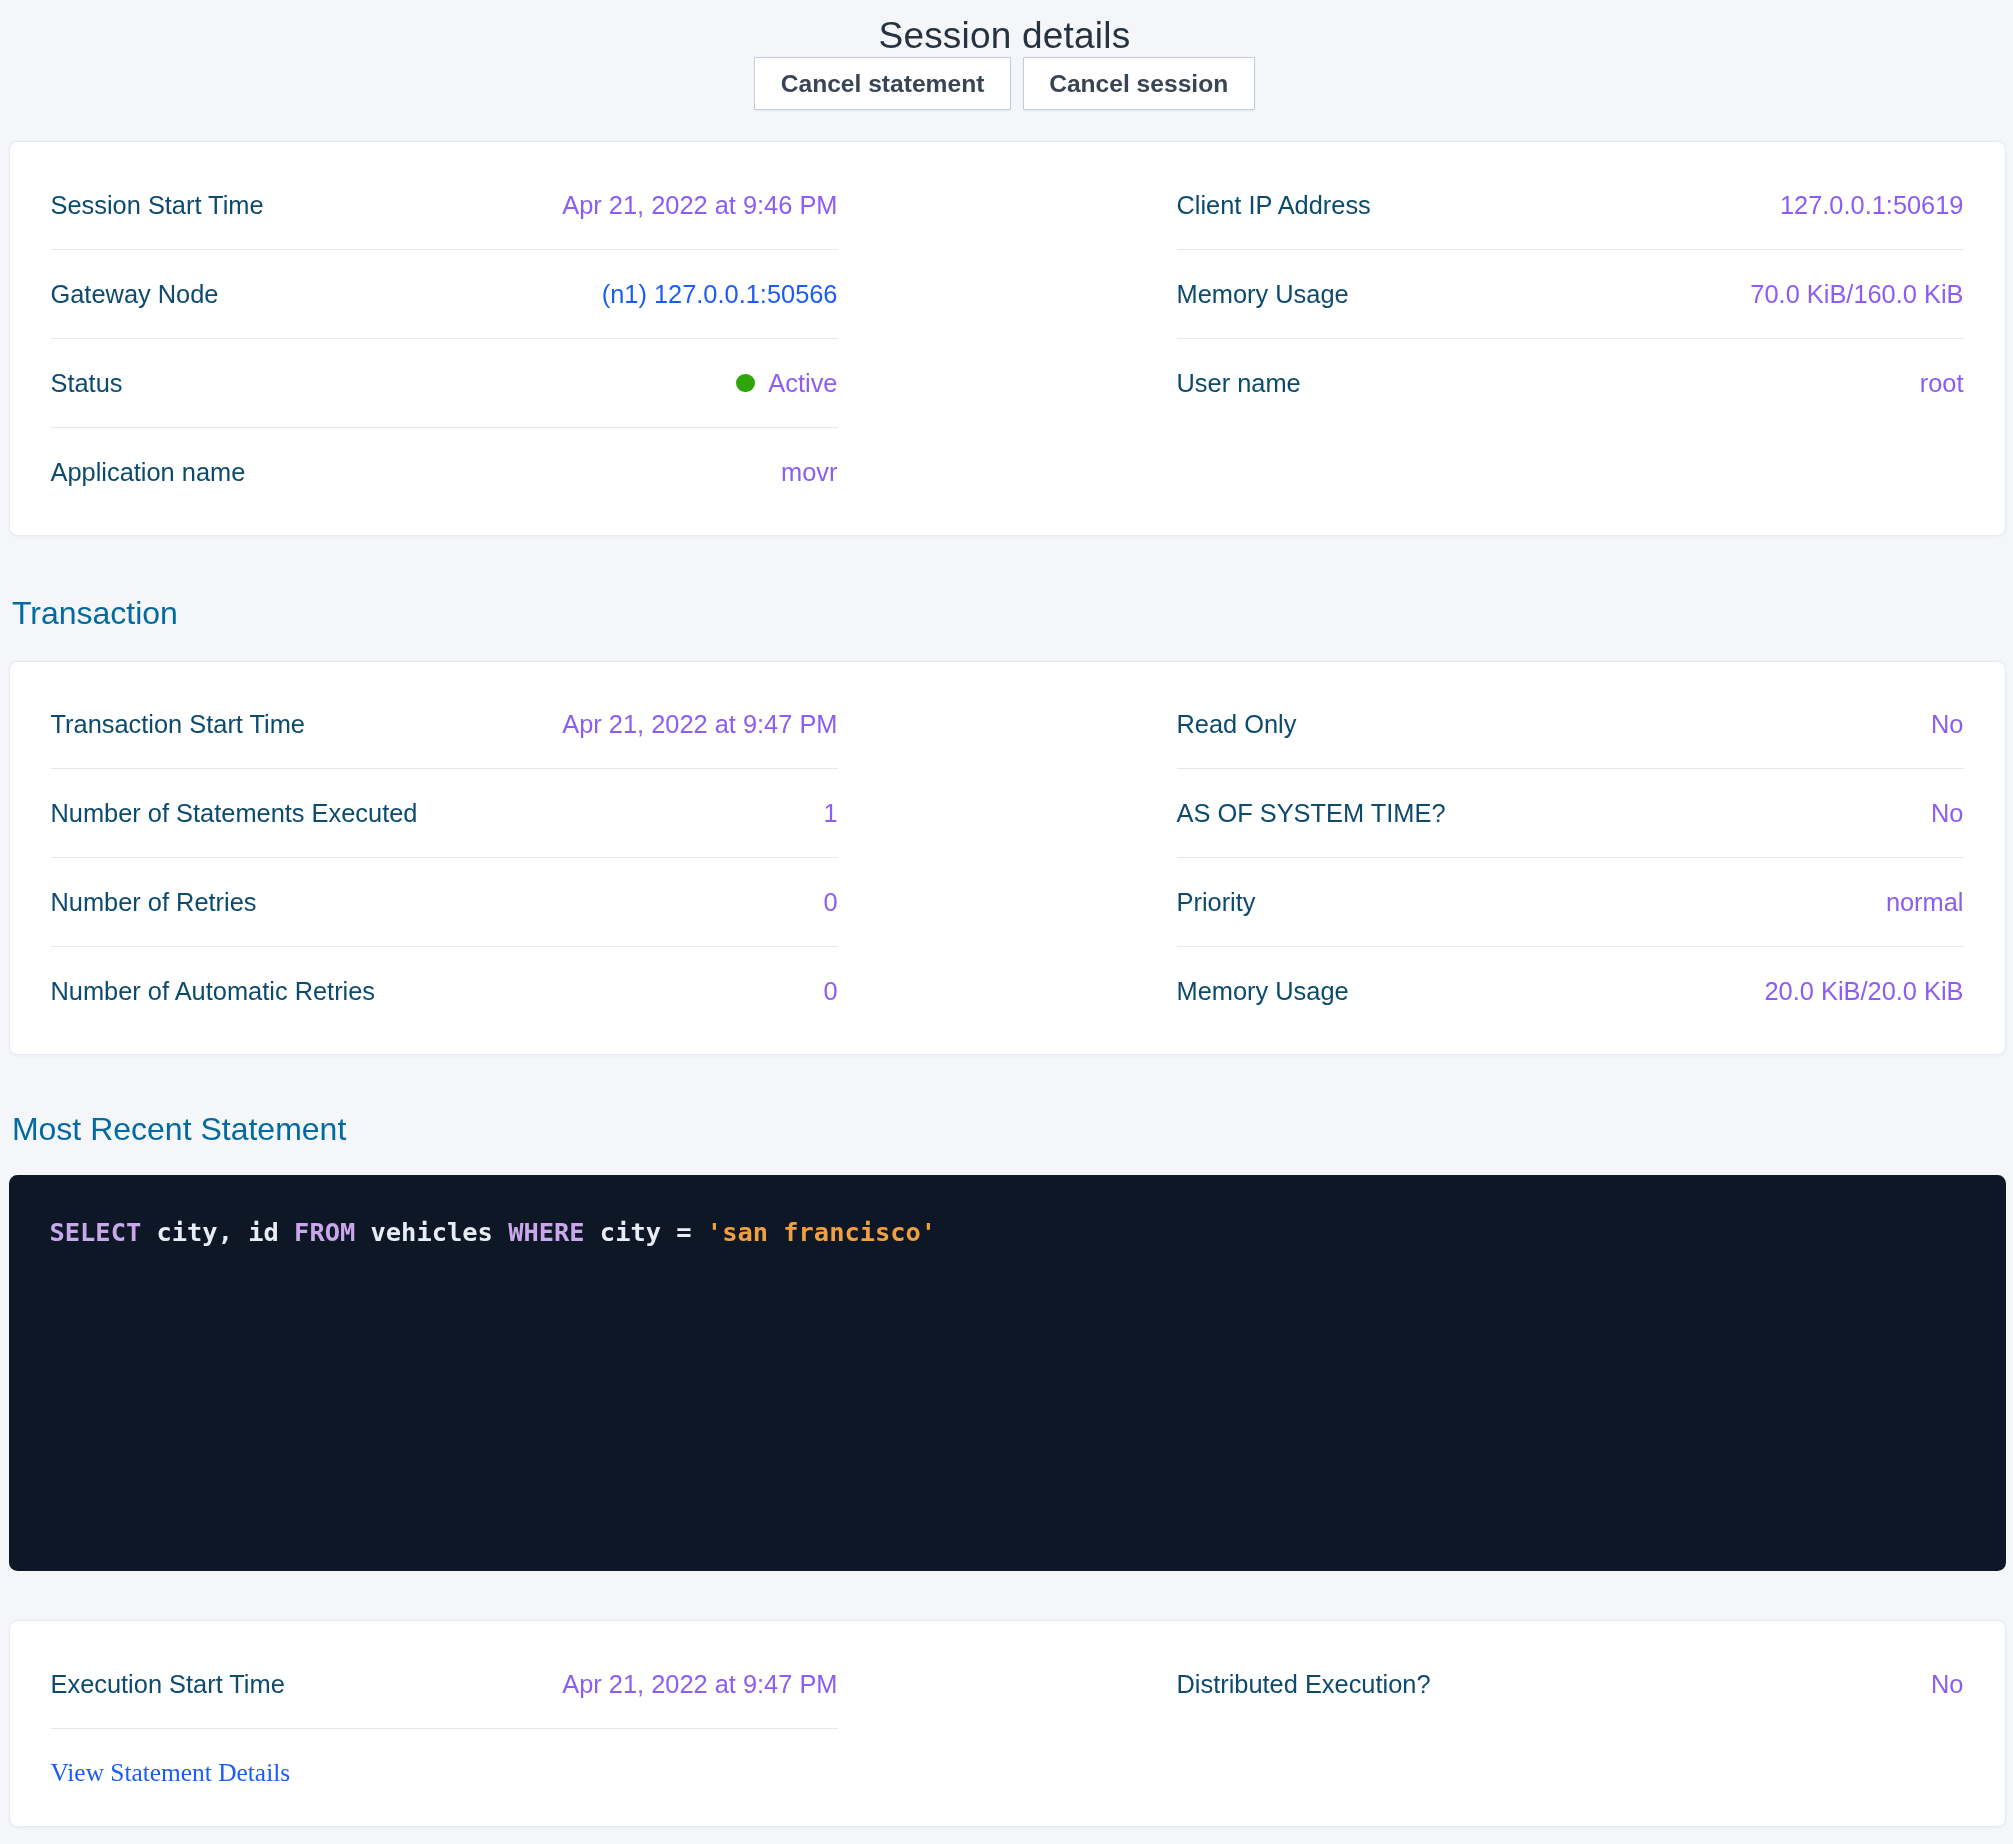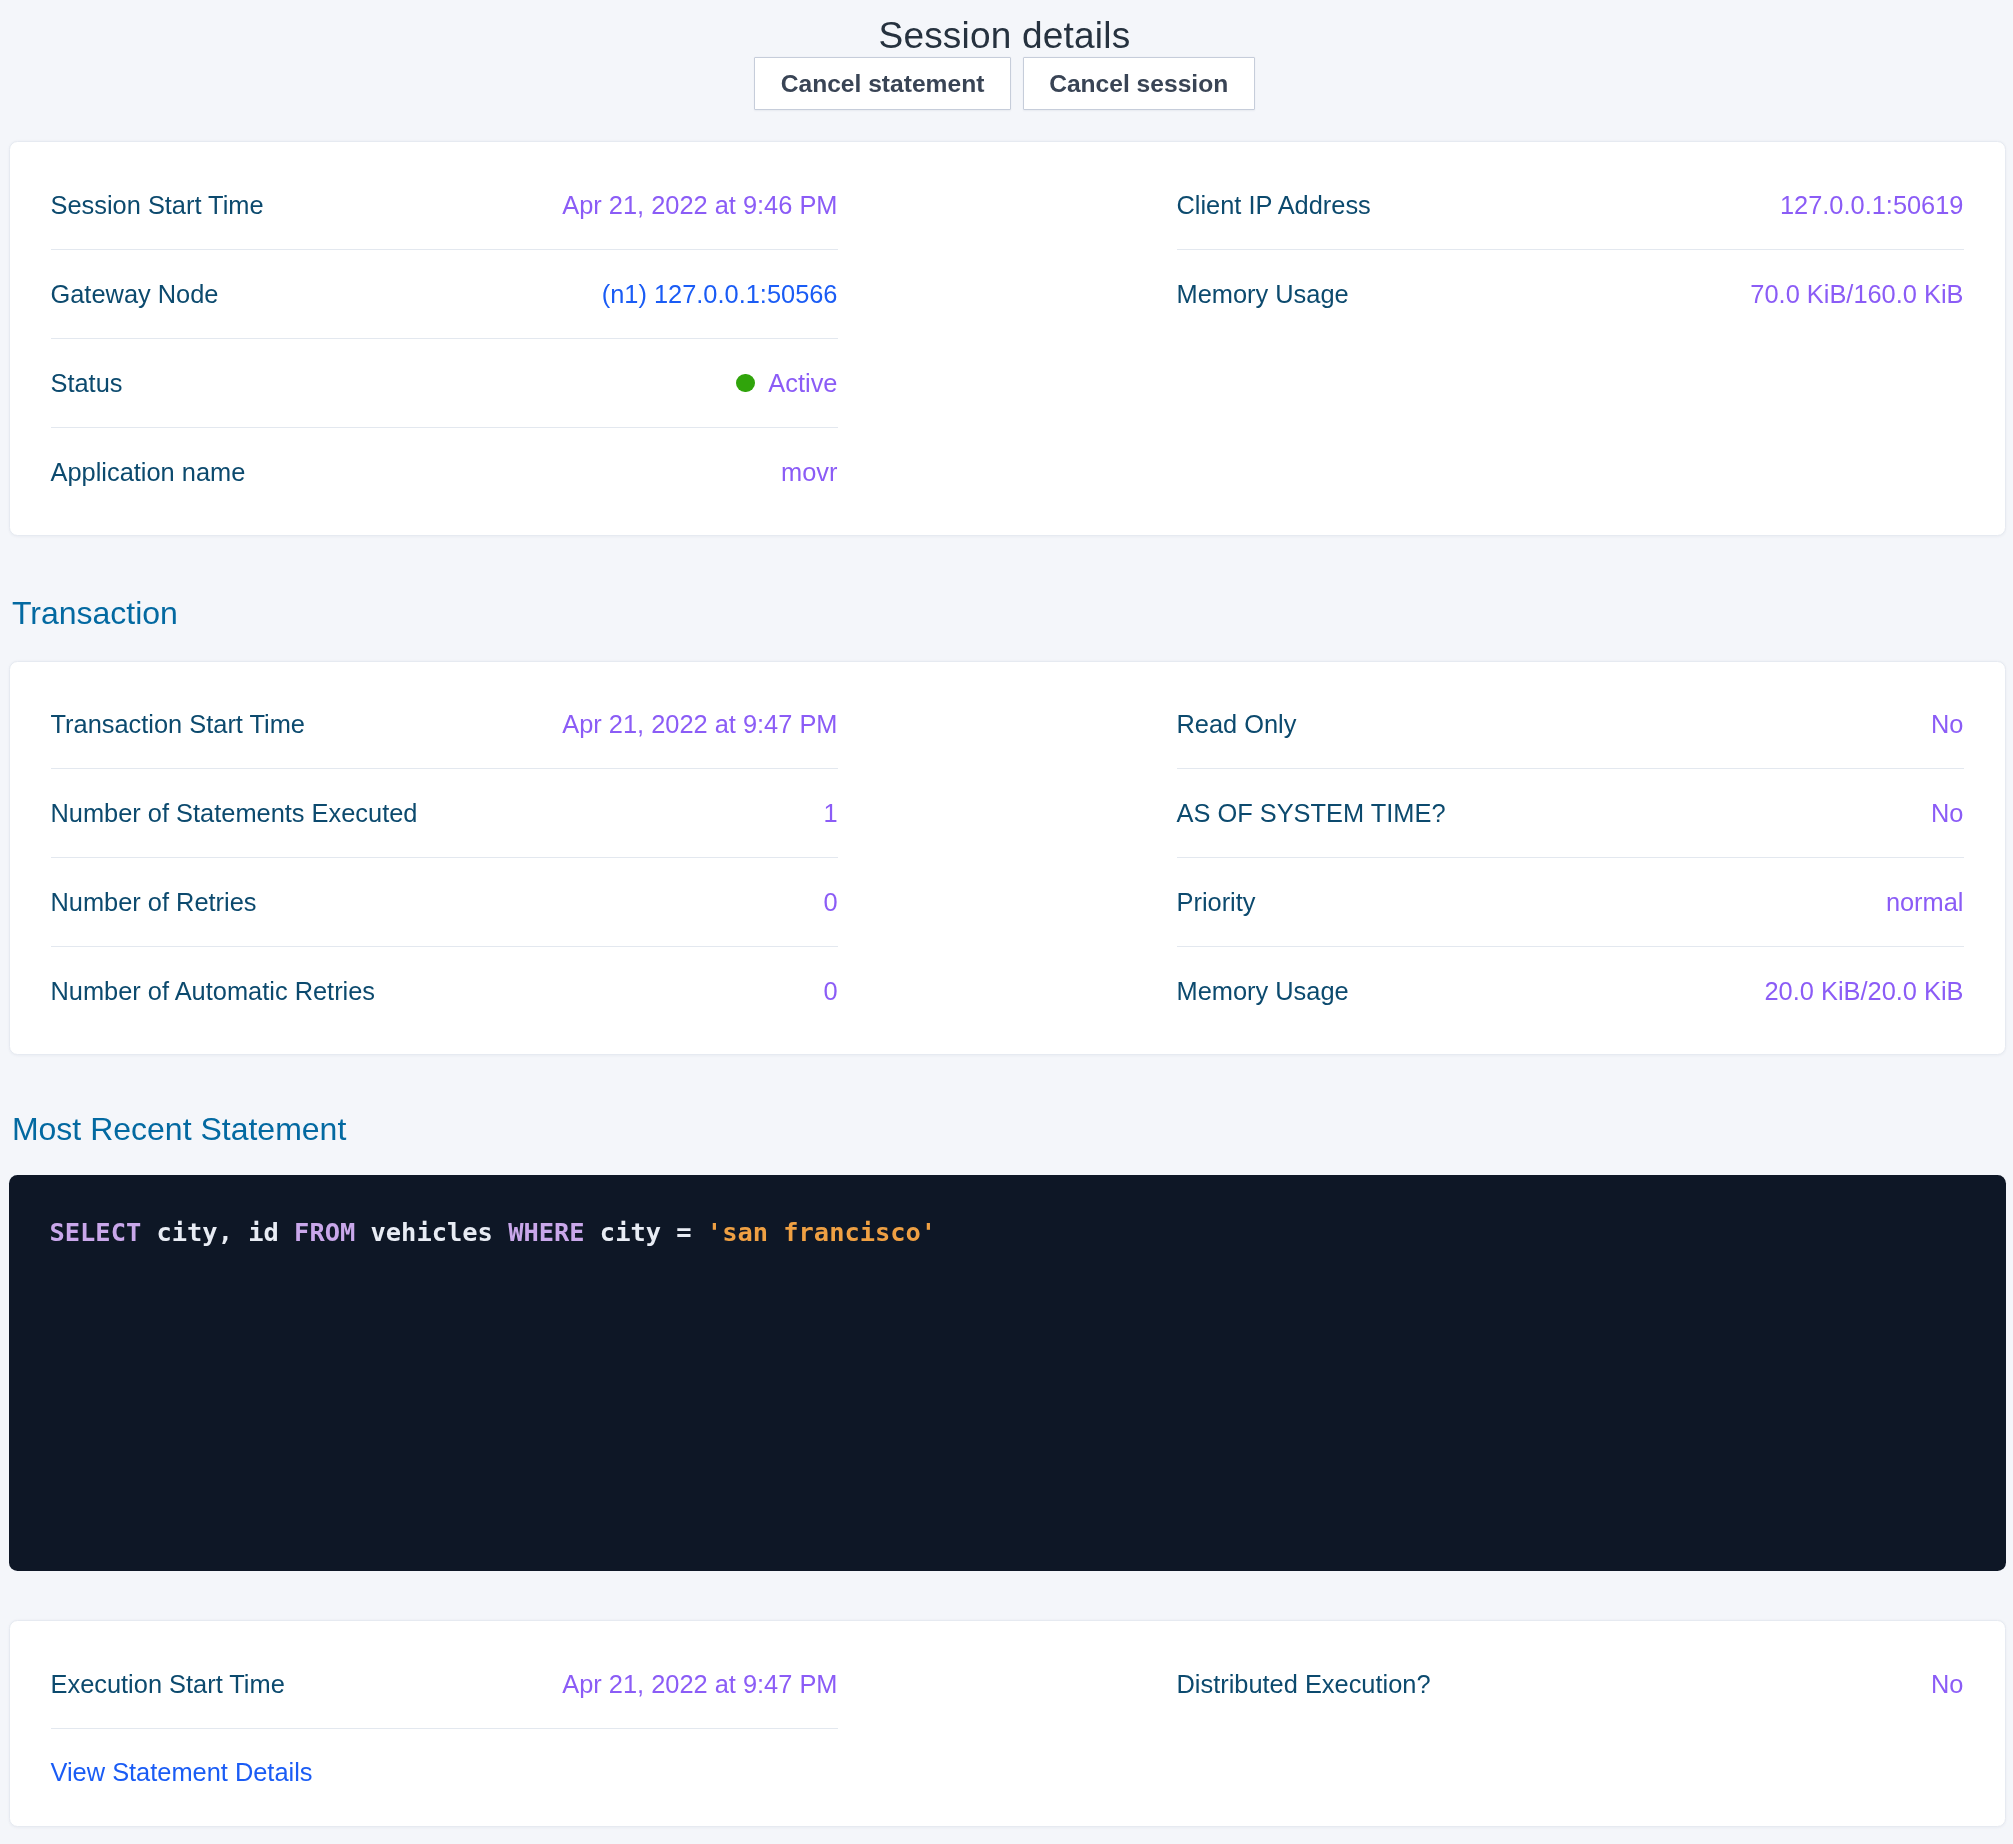--- a/index.html
+++ b/index.html
@@ -115,21 +115,21 @@
     font-weight: 600;
     line-height: 37px;
     white-space: pre;
   }
   .tok.plain { color: #e8ecf4; }
   .tok.kw    { color: #c9a7ea; }
   .tok.str   { color: #efa043; }
 
   
   .card-exec { margin-top: 49px; padding-bottom: 34px; }
-  .link-row { padding: 29px 0 5.1px 0; }
+  .link-row { padding: 29px 0 5.1px 0; font-family: Liberation Serif, serif; }
   .view-link {
     font-size: 25.4px;
     font-weight: 500;
     color: #1a5cf5;
     text-decoration: none;
     cursor: pointer;
   }
 </style>
 </head>
 <body>
@@ -168,20 +168,24 @@
     </div>
     <div class="kv-col">
       <div class="kv-row">
         <span class="kv-label">Client IP Address</span>
         <span class="kv-value">127.0.0.1:50619</span>
       </div>
       <div class="kv-row">
         <span class="kv-label">Memory Usage</span>
         <span class="kv-value">70.0 KiB/160.0 KiB</span>
       </div>
+      <div class="kv-row">
+        <span class="kv-label">User name</span>
+        <span class="kv-value">root</span>
+      </div>
     </div>
   </div>
 
   <h2 class="section-heading">Transaction</h2>
   <div class="card card-grid">
     <div class="kv-col">
       <div class="kv-row">
         <span class="kv-label">Transaction Start Time</span>
         <span class="kv-value">Apr 21, 2022 at 9:47 PM</span>
       </div>

